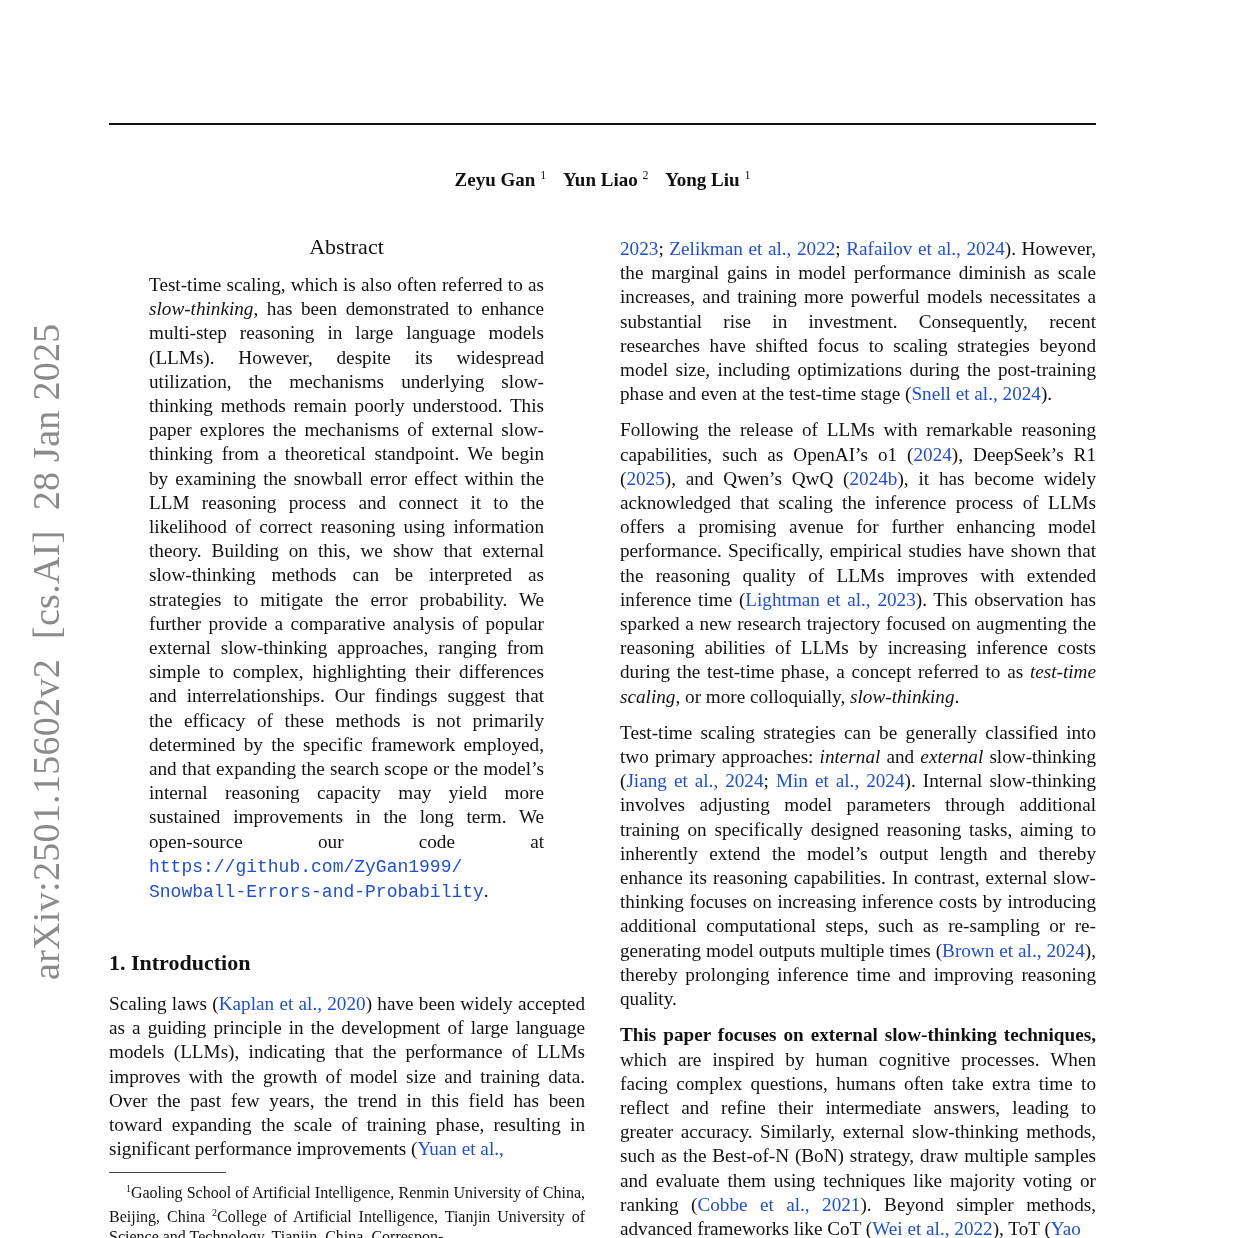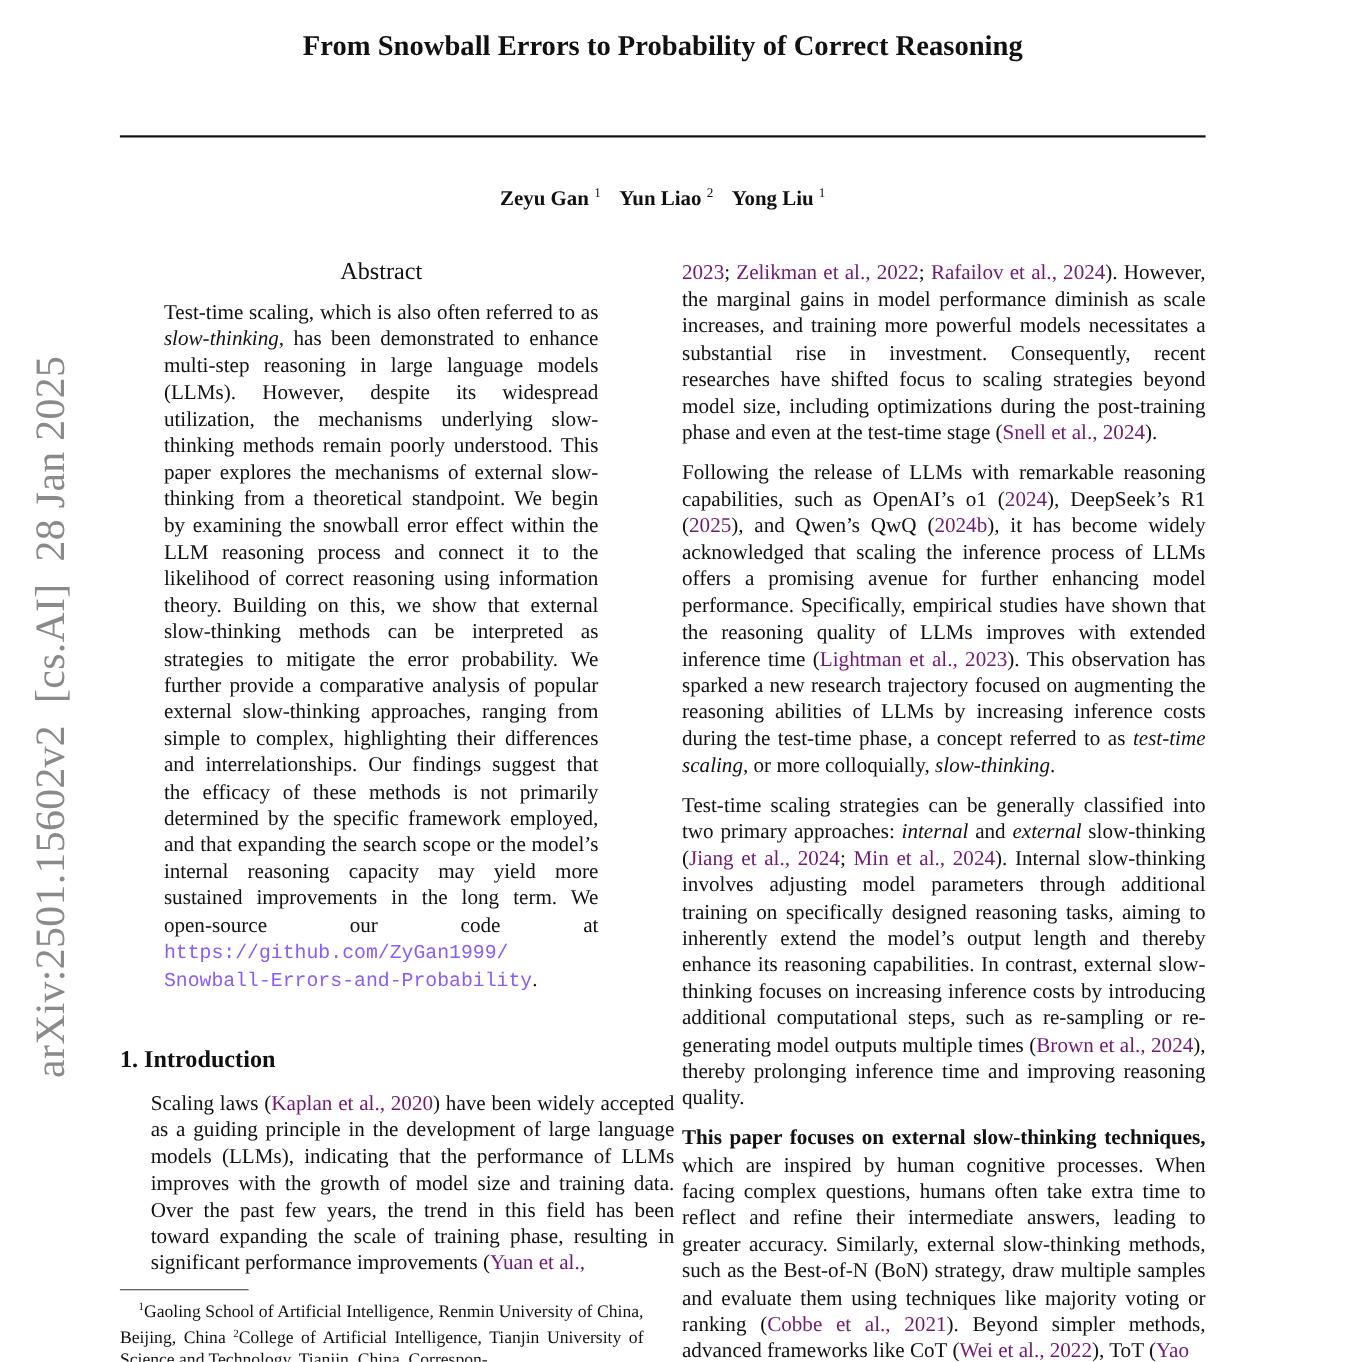--- a/index.html
+++ b/index.html
@@ -12,39 +12,38 @@
              font-weight:bold; font-size:19px; }
   .authors sup { font-weight:normal; font-size:12px; }
   .authors span.a { margin:12px 6px; }
   .arxiv { position:absolute; left:24px; top:980px; transform-origin:0 0; transform:rotate(-90deg);
            font-size:38px; color:#8a8a8a; white-space:nowrap; letter-spacing:0.3px; }
   .arxiv span { margin-right:20px; }
   .abs-h { position:absolute; top:234px; left:149px; width:395px; text-align:center;
            font-weight:normal; font-size:22px; }
   .abs { position:absolute; top:273px; left:149px; width:395px; font-size:19.2px;
          line-height:24.2px; text-align:justify; }
-  .mono { font-family:"Liberation Mono", monospace; color:#8b5cf6; font-size:18px; }
-  .cite { color:#701a75; }
+  .mono { font-family:"Liberation Mono", monospace; color:#1d4ed8; font-size:18px; }
+  .cite { color:#1d4ed8; }
   .sec { position:absolute; top:950px; left:109px; font-weight:bold; font-size:22px; }
   .intro { position:absolute; top:992px; left:109px; width:476px; font-size:19.2px;
-           line-height:24.2px; text-align:justify;margin-left:28px; }
+           line-height:24.2px; text-align:justify; }
   .fn-rule { position:absolute; top:1172px; left:109px; width:117px; height:1px; background:#444; }
   .fn { position:absolute; top:1179px; left:109px; width:476px; font-size:16px; line-height:19.5px;
         text-align:justify; }
   .fn sup { font-size:10px; }
   .rcol { position:absolute; top:237px; left:620px; width:476px; font-size:19.2px;
           line-height:24.2px; text-align:justify; }
   .rcol p { margin:0 0 12px 0; }
   .intro p, .abs p { margin:0; }
 </style>
 </head>
 <body>
 
 <div class="title">
-  <div>From Snowball Errors to Probability of Correct Reasoning</div>
 </div>
 <div class="rule"></div>
 
 <div class="authors">
   <span class="a"><span>Zeyu Gan</span> <sup>1</sup></span>
   <span class="a"><span>Yun Liao</span> <sup>2</sup></span>
   <span class="a"><span>Yong Liu</span> <sup>1</sup></span>
 </div>
 
 <div class="arxiv">

